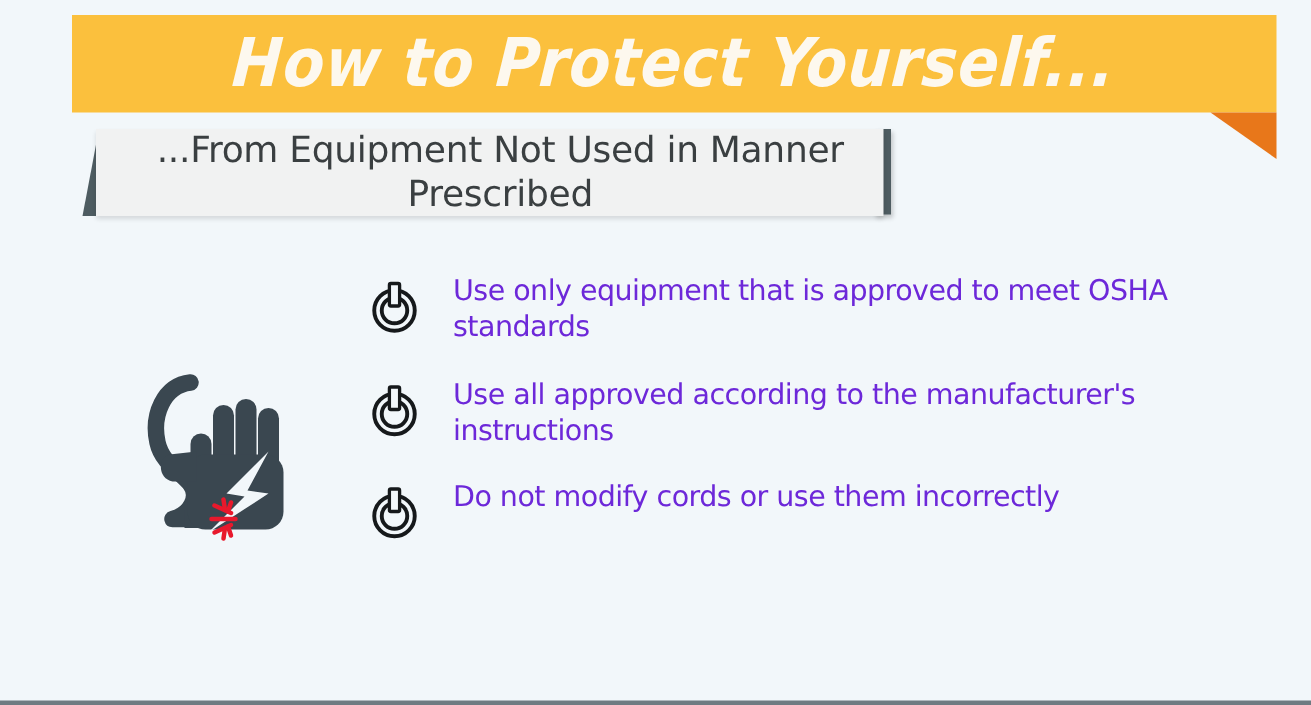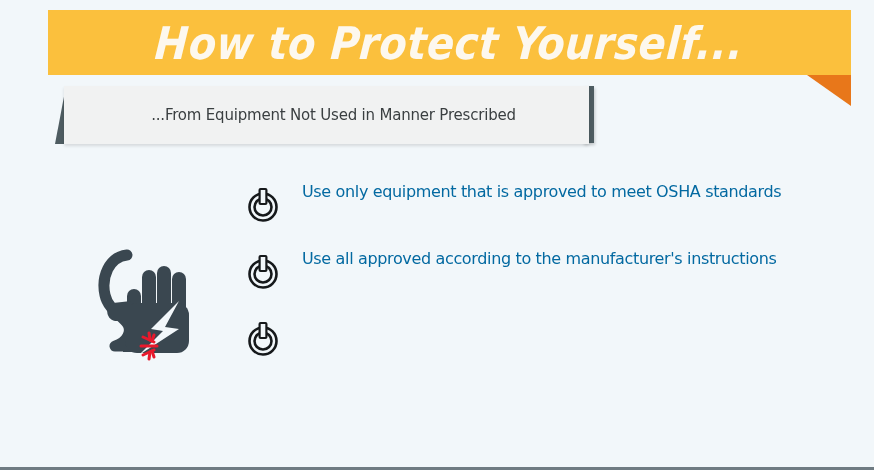--- a/index.html
+++ b/index.html
@@ -73,21 +73,21 @@
     background: #f1f2f2;
     box-shadow: 0 2px 3px rgba(0,0,0,0.12);
     display: flex;
     align-items: center;
     justify-content: center;
     box-sizing: border-box;
     padding: 0 16px 0 30px;
   }
   #subtitle-text {
     font-family: "DejaVu Sans", sans-serif;
-    font-size: 15px;
+    font-size: 24px;
     color: #3a3f41;
     text-align: center;
     line-height: 1.22;
     letter-spacing: -0.2px;
   }
   #subtitle-left-edge {
     position: absolute;
     left: 0px;
     top: 2px;
     width: 0;
@@ -129,22 +129,22 @@
   }
   .bullet-icon {
     flex: 0 0 auto;
     width: 34px;
     height: 40px;
     margin-right: 22px;
     margin-top: 2px;
   }
   .bullet-text {
     font-family: "DejaVu Sans", sans-serif;
-    font-size: 16px;
-    color: #0369a1;
+    font-size: 19px;
+    color: #6d28d9;
     line-height: 1.28;
     letter-spacing: -0.35px;
     padding-top: 1px;
     max-width: 520px;
   }
 </style>
 </head>
 <body>
 
 <div id="slide">
@@ -217,17 +217,18 @@
     </div>
 
     <div class="bullet-row">
       <span class="bullet-icon">
         <svg viewBox="0 0 34 40" width="34" height="40" aria-hidden="true">
           <circle cx="17" cy="24" r="13.5" fill="none" stroke="#16191b" stroke-width="2.6"></circle>
           <circle cx="17" cy="24" r="8.5" fill="none" stroke="#16191b" stroke-width="2.6"></circle>
           <rect x="13.6" y="6" width="6.8" height="15" rx="1" fill="#f2f7fa" stroke="#16191b" stroke-width="2.2"></rect>
         </svg>
       </span>
+      <span class="bullet-text">Do not modify cords or use them incorrectly</span>
     </div>
 
 
   </div>
 </div>
 
 </body></html>

